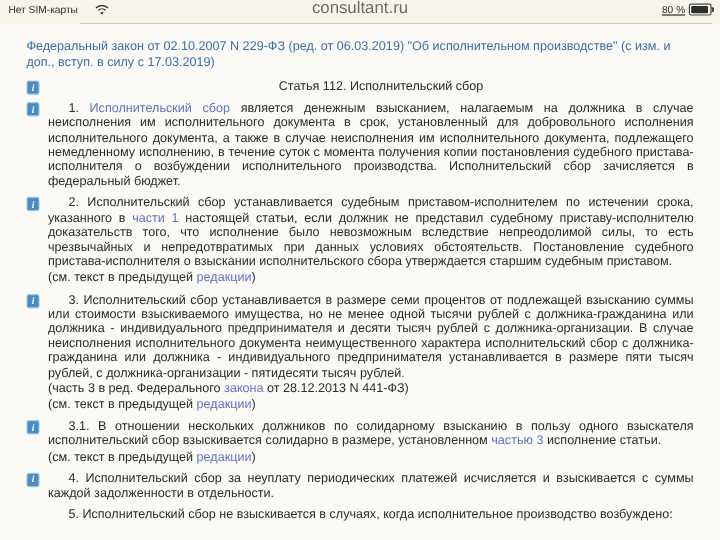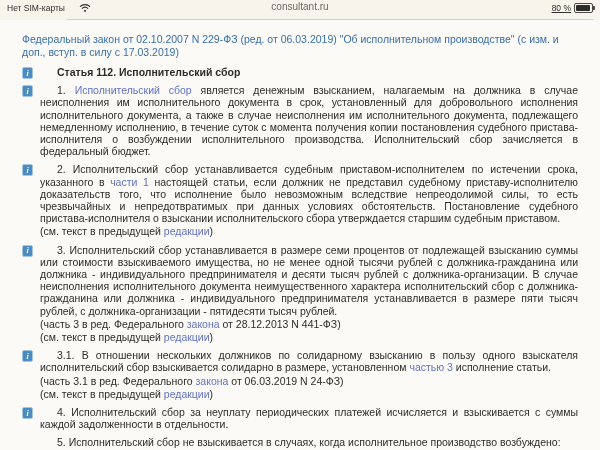--- a/index.html
+++ b/index.html
@@ -12,21 +12,21 @@
 
   
   .status-bar{
     position:absolute;top:0;left:0;right:0;height:20px;
     background:#f7f4ec;
     font-size:8.5px;color:#2d2d2d;
   }
   .sb-left{position:absolute;left:7px;top:3px;display:flex;align-items:center;gap:14px;justify-content:space-between;}
   .sb-center{position:absolute;left:0;right:0;top:1px;text-align:center;line-height:9px;}
   .sb-time{font-weight:bold;font-size:9px;}
-  .sb-domain{font-size:10px;color:#6b6b66;margin-top:1px;}
+  .sb-domain{font-size:14px;color:#6b6b66;margin-top:1px;}
   .sb-right{position:absolute;right:7px;top:3px;display:flex;align-items:flex-start;gap:3px;text-decoration:underline;}
   .wifi-icon svg{display:block;}
   .battery{position:relative;width:17px;height:8px;border:1px solid #4a4a48;border-radius:2px;}
   .battery .fill{position:absolute;left:1px;top:1px;bottom:1px;width:80%;background:#2d2d2d;border-radius:1px;}
   .battery .nub{position:absolute;right:-3px;top:2px;width:2px;height:4px;background:#4a4a48;border-radius:0 1px 1px 0;}
 
   
   .highlight-bar{
     position:absolute;top:19px;left:63px;right:3px;height:11px;
     background:#fbf8e2;border:1px solid #d8d2ae;border-radius:7px;
@@ -44,21 +44,21 @@
     font-weight:normal;color:#3a6fa8;
     font-size:10.5px;line-height:12.5px;
     cursor:pointer;
   }
   .block{position:relative;margin-left:18px;}
   .block .btext{
     font-size:10.5px;line-height:12.2px;color:#2c2c2c;
     text-align:justify;text-indent:17px;
   }
   .block.heading{margin-top:8px;}
-  .block.heading .btext{font-weight:bold;text-align:left;}
+  .block.heading .btext{font-weight:normal;text-align:center;}
   .block.para{margin-top:6px;}
   .block.note{margin-top:1px;}
   .block.note .btext{text-align:left;text-indent:0;}
   .info-icon{
     position:absolute;left:-18px;top:1px;
     width:9px;height:10px;
     background:#4a8cc2;border:1px solid #a3c6e1;border-radius:2px;
     color:#fff;font:italic bold 8px "Liberation Serif",serif;
     display:flex;align-items:center;justify-content:center;
     cursor:pointer;
@@ -121,23 +121,20 @@
           <div class="btext"><span>(часть 3 в ред. Федерального </span><a class="lnk" href="#">закона</a><span> от 28.12.2013 N 441-ФЗ)</span></div>
         </div>
         <div class="block note">
           <div class="btext"><span>(см. текст в предыдущей </span><a class="lnk" href="#">редакции</a><span>)</span></div>
         </div>
         <div class="block para">
           <span class="info-icon">i</span>
           <div class="btext"><span>3.1. В отношении нескольких должников по солидарному взысканию в пользу одного взыскателя исполнительский сбор взыскивается солидарно в размере, установленном </span><a class="lnk" href="#">частью 3</a><span> исполнение статьи.</span></div>
         </div>
         <div class="block note">
-          <div class="btext"><span>(часть 3.1 в ред. Федерального </span><a class="lnk" href="#">закона</a><span> от 06.03.2019 N 24-ФЗ)</span></div>
-        </div>
-        <div class="block note">
           <div class="btext"><span>(см. текст в предыдущей </span><a class="lnk" href="#">редакции</a><span>)</span></div>
         </div>
         <div class="block para">
           <span class="info-icon">i</span>
           <div class="btext"><span>4. Исполнительский сбор за неуплату периодических платежей исчисляется и взыскивается с суммы каждой задолженности в отдельности.</span></div>
         </div>
         <div class="block para">
           <div class="btext"><span>5. Исполнительский сбор не взыскивается в случаях, когда исполнительное производство возбуждено:</span></div>
         </div>
       </div>

